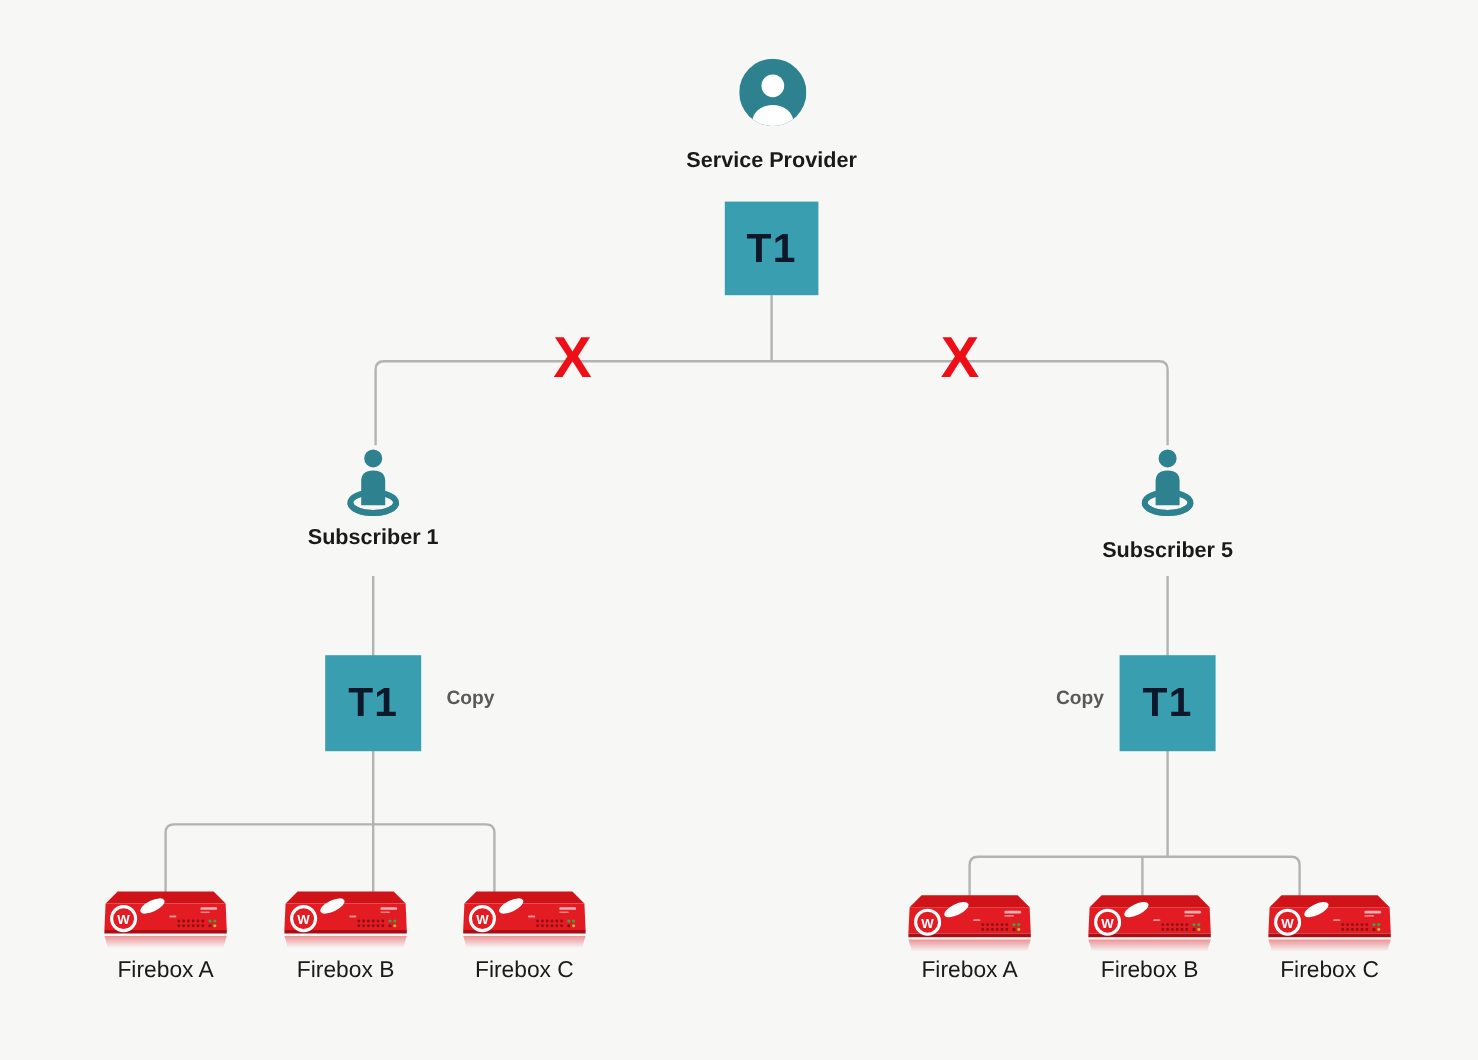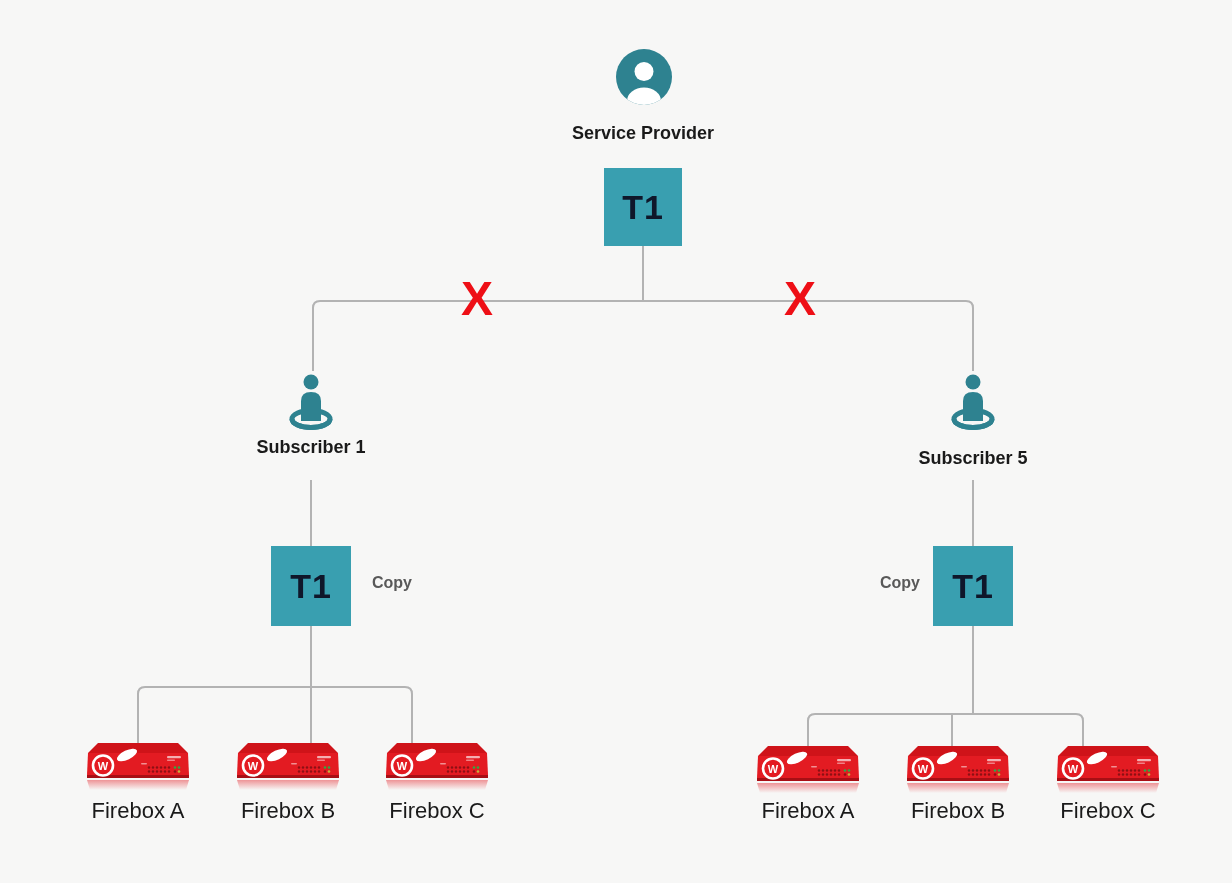--- a/index.html
+++ b/index.html
@@ -6,21 +6,21 @@
   body{font-family:"Liberation Sans",sans-serif;background:#e9e9e9;}
   #canvas{position:relative;width:1232px;height:883px;margin:0 auto;overflow:hidden;
           background:var(--bg,#f7f7f6);}
   #wires{position:absolute;left:0;top:0;width:1232px;height:883px;}
   .node{position:absolute;}
   .t1-box{width:78px;height:78px;background:var(--node-teal,#399fb0);
           display:flex;align-items:center;justify-content:center;
           color:#0f172a;font-weight:bold;font-size:34px;letter-spacing:1px;}
   .t1-box.small{width:80px;height:80px;}
   .label{position:absolute;text-align:center;color:var(--label-dark,#1a1a1a);
-         font-size:22px;white-space:nowrap;}
+         font-size:19px;white-space:nowrap;}
   .label.bold{font-weight:bold;font-size:18px;}
   .xmark{position:absolute;width:80px;height:52px;display:flex;align-items:center;
          justify-content:center;color:var(--x-red,#ee0f16);
          font-weight:bold;font-size:48px;line-height:1;}
   .copy{position:absolute;width:80px;color:var(--copy-gray,#595959);
         font-weight:bold;font-size:16px;}
   .copy.right{text-align:right;}
   .devlabel{width:140px;}
   svg{display:block;}
 </style>

